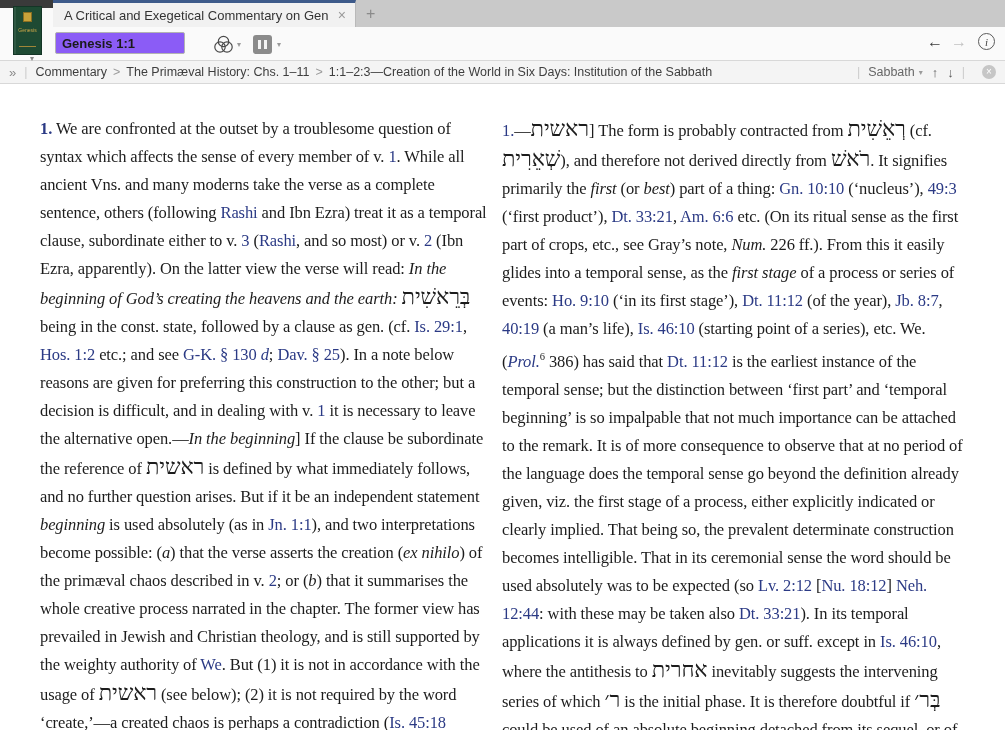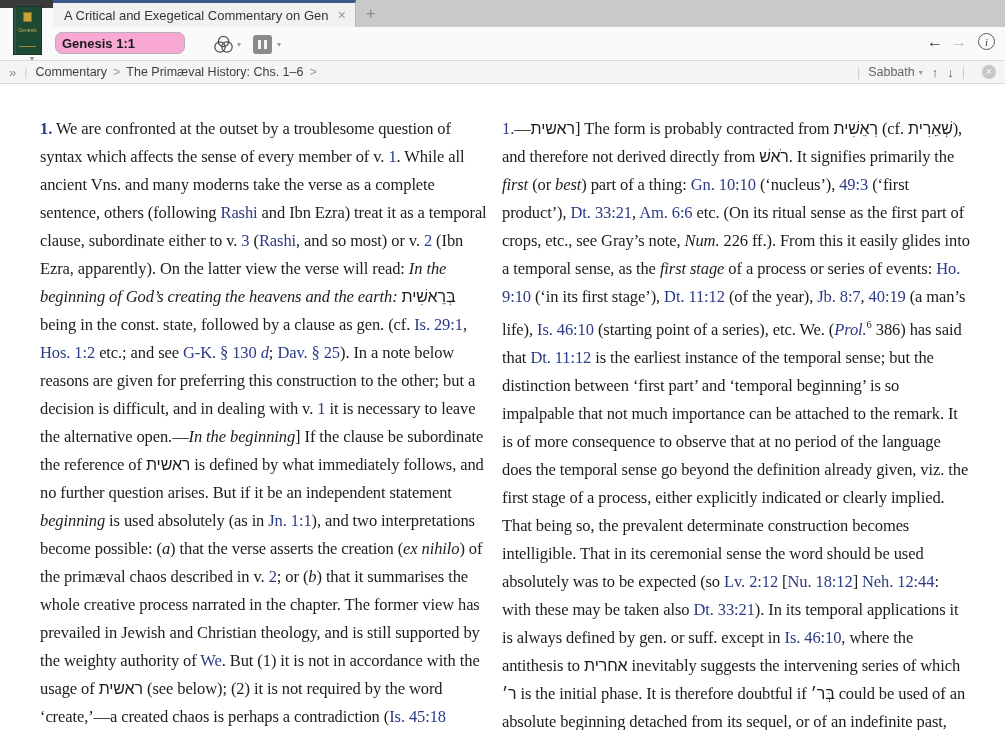--- a/index.html
+++ b/index.html
@@ -20,21 +20,21 @@
   
   .toolbar { position:relative; height:33px; background:#fafafa; }
   .book { position:absolute; left:13px; top:-21px; width:29px; height:49px; background:#1e4a33;
     border:1px solid #143526; box-shadow:inset 2px 0 0 rgba(255,255,255,.08); z-index:5; }
   .book-emblem { width:9px; height:10px; background:#c9a33a; margin:5px auto 0;
     border:1px solid #8a6f22; }
   .book-title { color:#cfa948; font-size:5px; text-align:center; margin-top:5px; }
   .book-line { width:17px; height:1px; background:#a08638; margin:13px auto 0; }
   .book-caret { position:absolute; left:30px; top:27px; font-size:8px; color:#8a8a8a; cursor:pointer; }
   .ref-input { position:absolute; left:55px; top:5px; width:130px; height:22px;
-    border:1px solid #b3b3b3; border-radius:7px; background:#f9a8d4; padding:0 6px;
+    border:1px solid #b3b3b3; border-radius:2px; background:#8b5cf6; padding:0 6px;
     font-family:"Liberation Sans",sans-serif; font-size:13px; font-weight:bold; color:#1a1a1a; }
   .venn { position:absolute; left:213px; top:7px; cursor:pointer; }
   .caret { position:absolute; font-size:8px; color:#9a9a9a; cursor:pointer; }
   .caret-venn { left:237px; top:13px; }
   .cols-icon { position:absolute; left:253px; top:8px; width:19px; height:19px; background:#8b8b8b;
     border-radius:3px; display:flex; align-items:center; justify-content:center; gap:3px; cursor:pointer; }
   .cols-icon span { display:block; width:3px; height:9px; background:#f5f5f5; }
   .caret-cols { left:277px; top:13px; }
   .nav-back { position:absolute; right:62px; top:6px; font-size:16px; color:#3a3a3a; cursor:pointer; }
   .nav-fwd  { position:absolute; right:38px; top:6px; font-size:16px; color:#c2c2c2; cursor:pointer; }
@@ -57,21 +57,21 @@
     font-size:10px; line-height:14px; text-align:center; margin-left:9px; cursor:pointer; }
 
   
   .content { padding:31px 0 0 40px; display:flex; gap:7px;
     font-family:"Liberation Serif", serif; font-size:16.5px; line-height:28px;
     letter-spacing:-0.1px; color:#1c1c1c; text-align:left; }
   .col-left  { width:455px; }
   .col-right { width:468px; }
   .s-l, .s-il { color:#2b3a85; cursor:pointer; }
   .s-i, .s-il { font-style:italic;margin-top:39px; }
-  .s-h { font-family:Liberation Sans, sans-serif; font-size:16px; }
+  .s-h { font-family:Liberation Serif, serif; font-size:22px; }
   .s-vn { font-weight:bold; color:#2b3a85; }
   .s-sup { vertical-align:super; font-size:10.5px; }
 </style>
 </head>
 <body>
 
 <div class="tabbar">
   <div class="tab-dark-corner"></div>
   <div class="tab-left-light"></div>
   <div class="tab-active">
@@ -107,22 +107,23 @@
   <span class="nav-back">←</span>
   <span class="nav-fwd">→</span>
   <span class="nav-info">i</span>
 </div>
 
 <div class="crumbbar">
   <span class="crumb-expander">»</span>
   <span class="crumb-pipe">|</span>
   <span class="crumb-item">Commentary</span>
   <span class="crumb-sep">&gt;</span>
-  <span class="crumb-item">The Primæval History: Chs. 1–6</span>
+  <span class="crumb-item">The Primæval History: Chs. 1–11</span>
   <span class="crumb-sep">&gt;</span>
+  <span class="crumb-item">1:1–2:3—Creation of the World in Six Days: Institution of the Sabbath</span>
 
   <span class="crumb-right">
     <span class="crumb-pipe">|</span>
     <span class="article-label">Sabbath</span>
     <span class="article-caret">▾</span>
     <span class="crumb-arrow">↑</span>
     <span class="crumb-arrow">↓</span>
     <span class="crumb-pipe">|</span>
     <span class="close-circle">×</span>
   </span>

